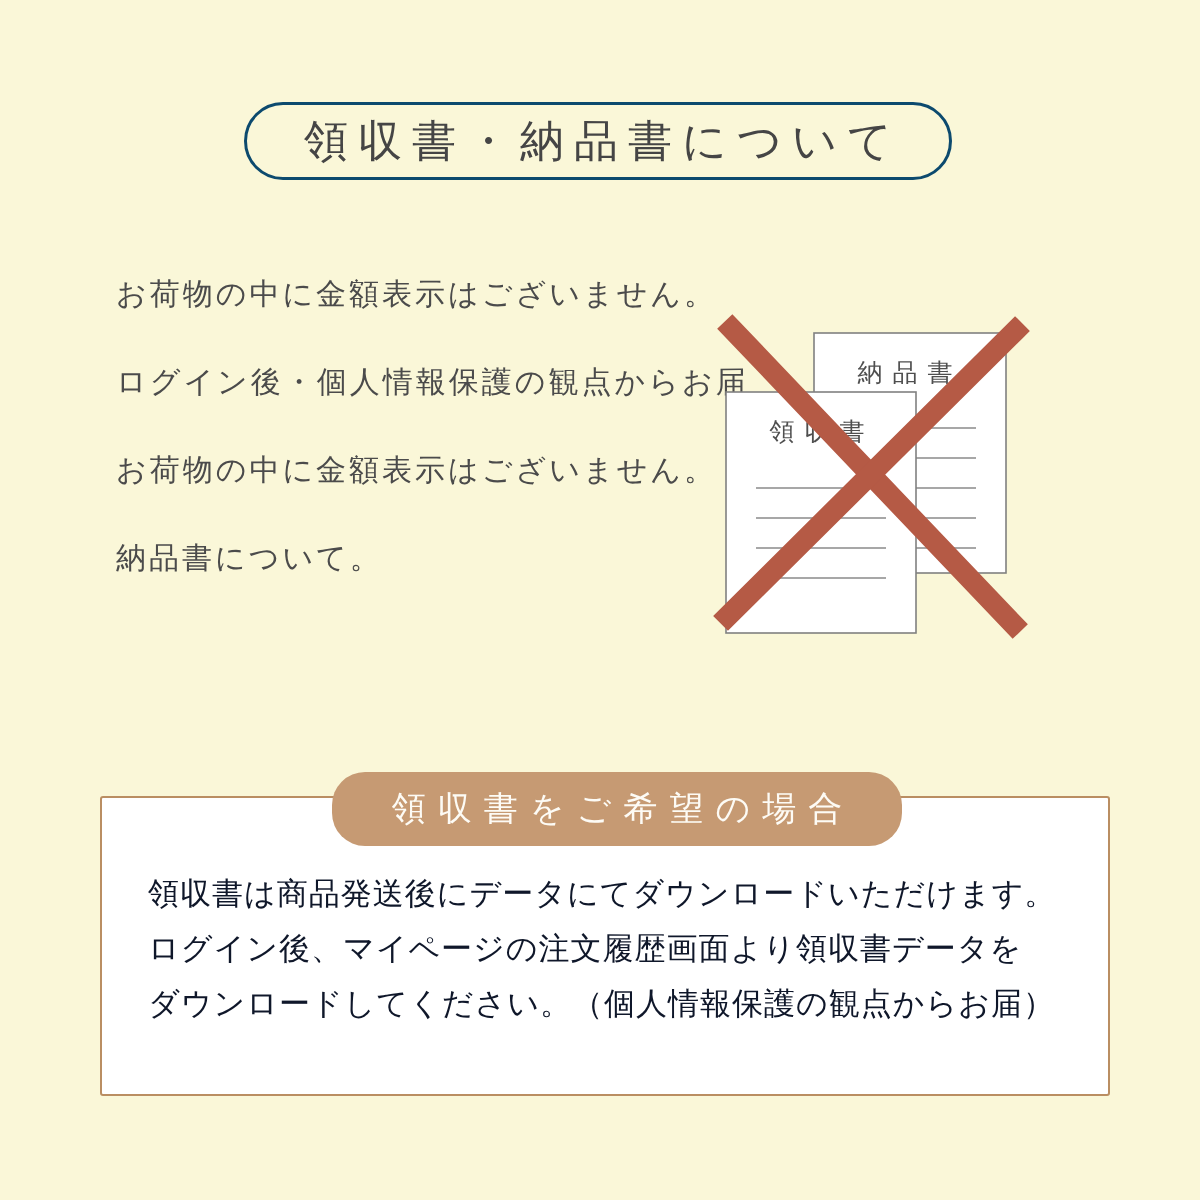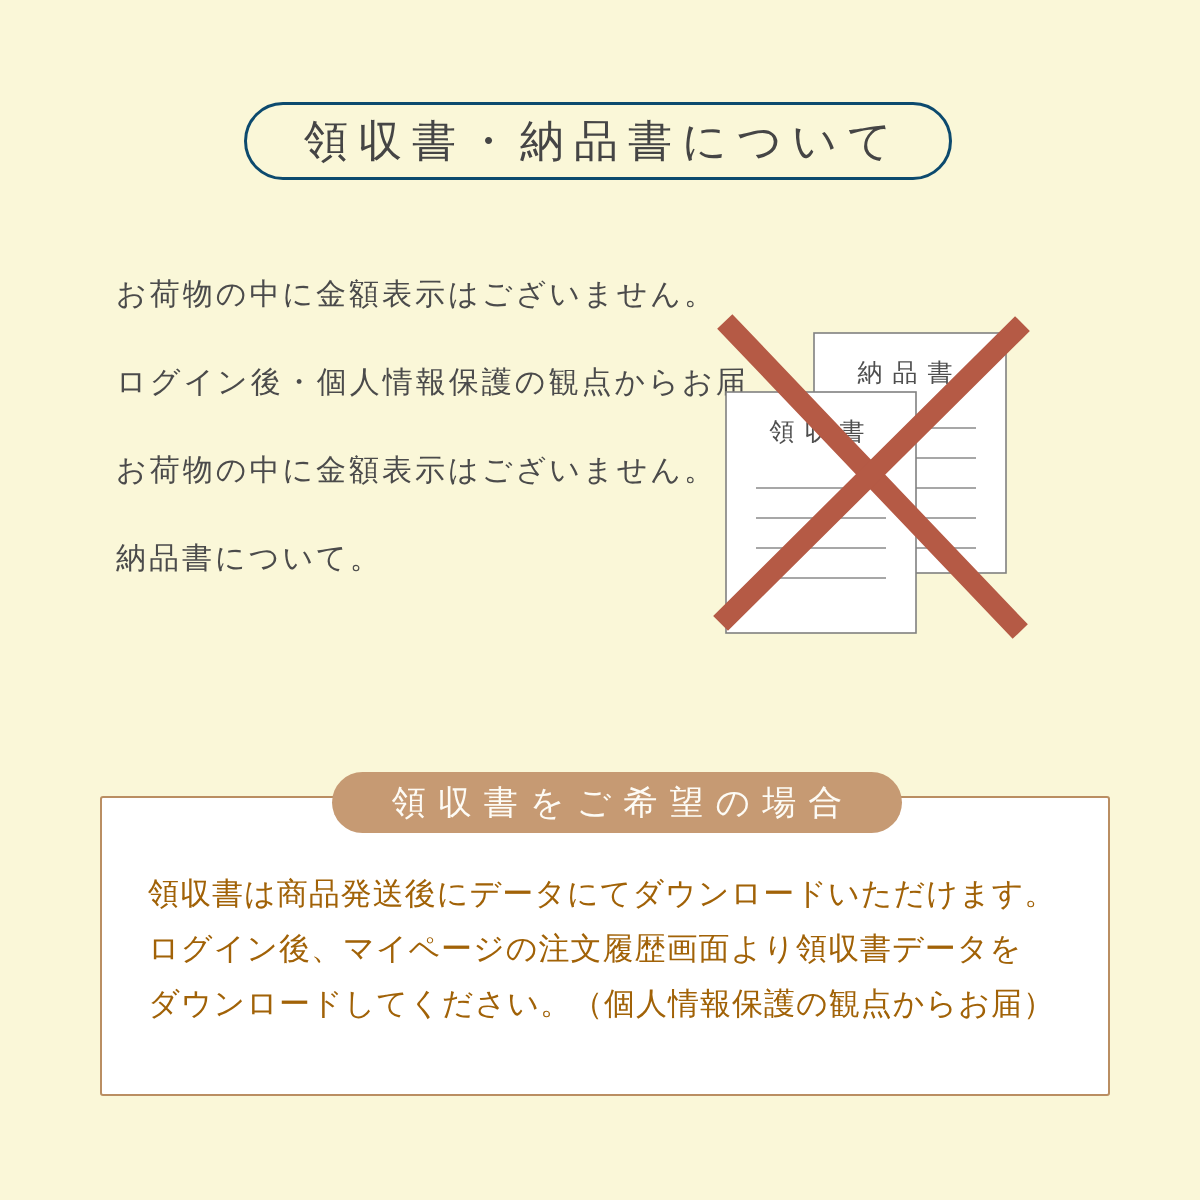--- a/index.html
+++ b/index.html
@@ -72,21 +72,21 @@
     box-sizing: border-box;
     background: #FFFFFF;
     border: 2px solid #BA8E62;
     border-radius: 3px;
   }
   .receipt-pill {
     position: absolute;
     left: 332px;
     top: 772px;
     width: 570px;
-    height: 61px;
+    height: 74px;
     background: #C69A73;
     border-radius: 33px;
     display: flex;
     align-items: center;
     justify-content: center;
     z-index: 2;
   }
   .receipt-pill span {
     font-size: 34px;
     letter-spacing: 12px;
@@ -99,21 +99,21 @@
     left: 148px;
     top: 866px;
     width: 940px;
     z-index: 3;
   }
   .receipt-text p {
     margin: 0;
     font-size: 31px;
     line-height: 55px;
     letter-spacing: 1px;
-    color: #a16207;
+    color: #0f172a;
     white-space: nowrap;
   }
 </style>
 </head>
 <body>
 
 <div class="title-badge">
   <span>領収書・納品書について</span>
 </div>
 

